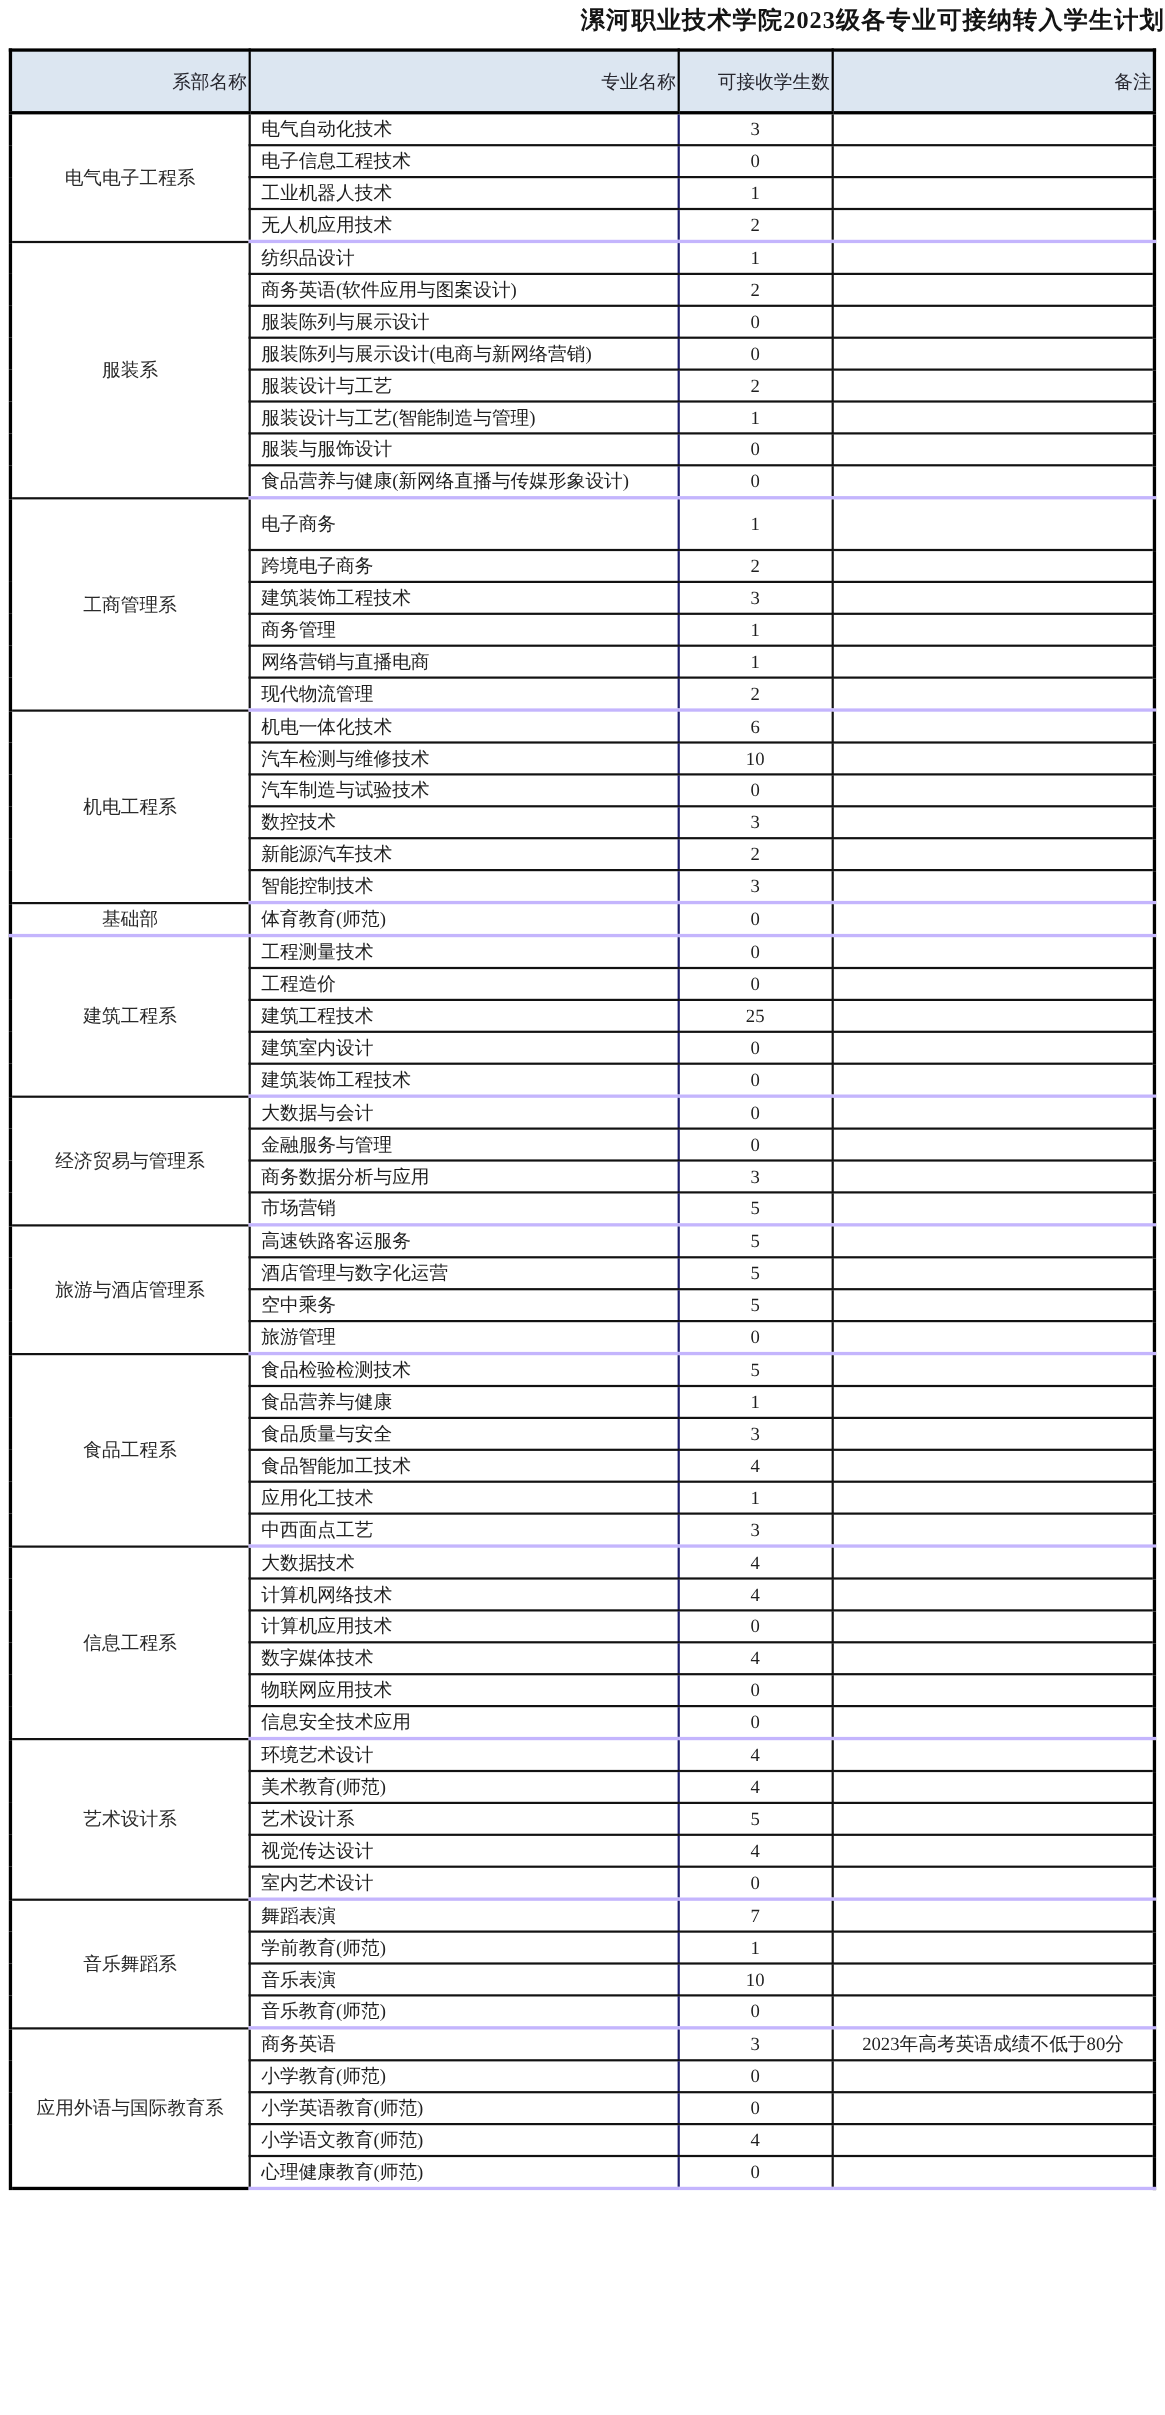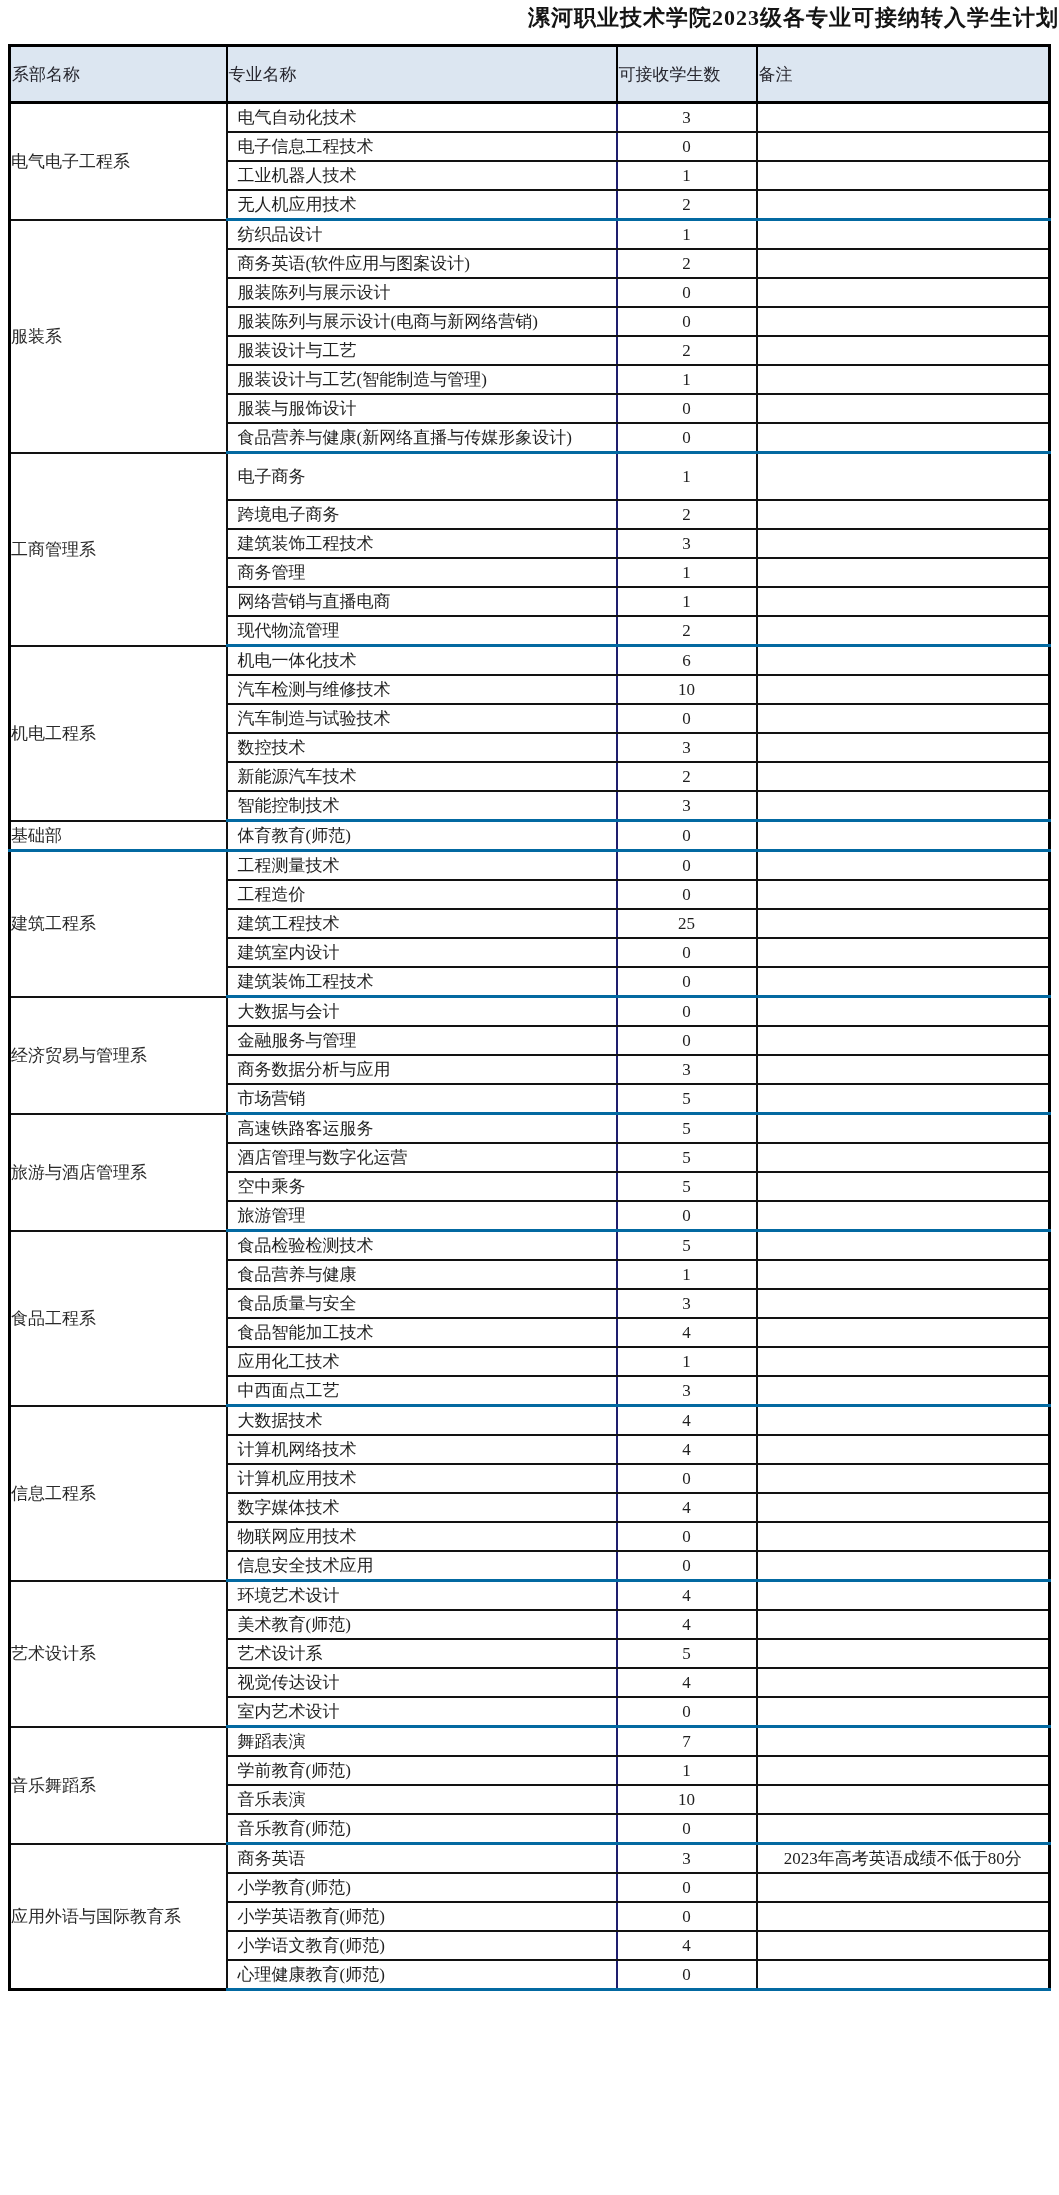--- a/index.html
+++ b/index.html
@@ -32,54 +32,55 @@
   col.c-dept   { width: 217px; }
   col.c-major  { width: 390px; }
   col.c-count  { width: 140px; }
   col.c-remark { width: 293px; }
 
   .plan-table th {
     height: 52px;
     background: #dce6f1;
     font-weight: normal;
     font-size: 17px;
-    text-align: left;
+    text-align: right;
     vertical-align: middle;
     border: 2px solid #000;
     border-bottom: 3px solid #000;
     color: #26262e;
   }
   .plan-table td {
     height: 27px;
     font-size: 17px;
     vertical-align: middle;
     border: 2px solid #121212;
     padding: 0;
     overflow: hidden;
     white-space: nowrap;
   }
   td.dept {
+    text-align: center;
     border-left: 3px solid #000;
     color: #2a2a2a;
   }
   td.major {
     text-align: left;
     padding-left: 10px;
     border-right: 2px solid #1e1e6e;
   }
   td.count {
     text-align: center;
     border-left: 2px solid #1e1e6e;
   }
   td.remark {
     text-align: center;
     border-right: 3px solid #000;
     font-size: 17px;
   }
-  tr.section-end td { border-bottom: 3px solid #0369a1; }
+  tr.section-end td { border-bottom: 3px solid #c4b5fd; }
   tr.row-tall td { height: 45px; margin-left: 36px; }
 </style>
 </head>
 <body>
 
 <div class="page-title">漯河职业技术学院2023级各专业可接纳转入学生计划</div>
 
 <table class="plan-table">
   <colgroup>
     <col class="c-dept">

